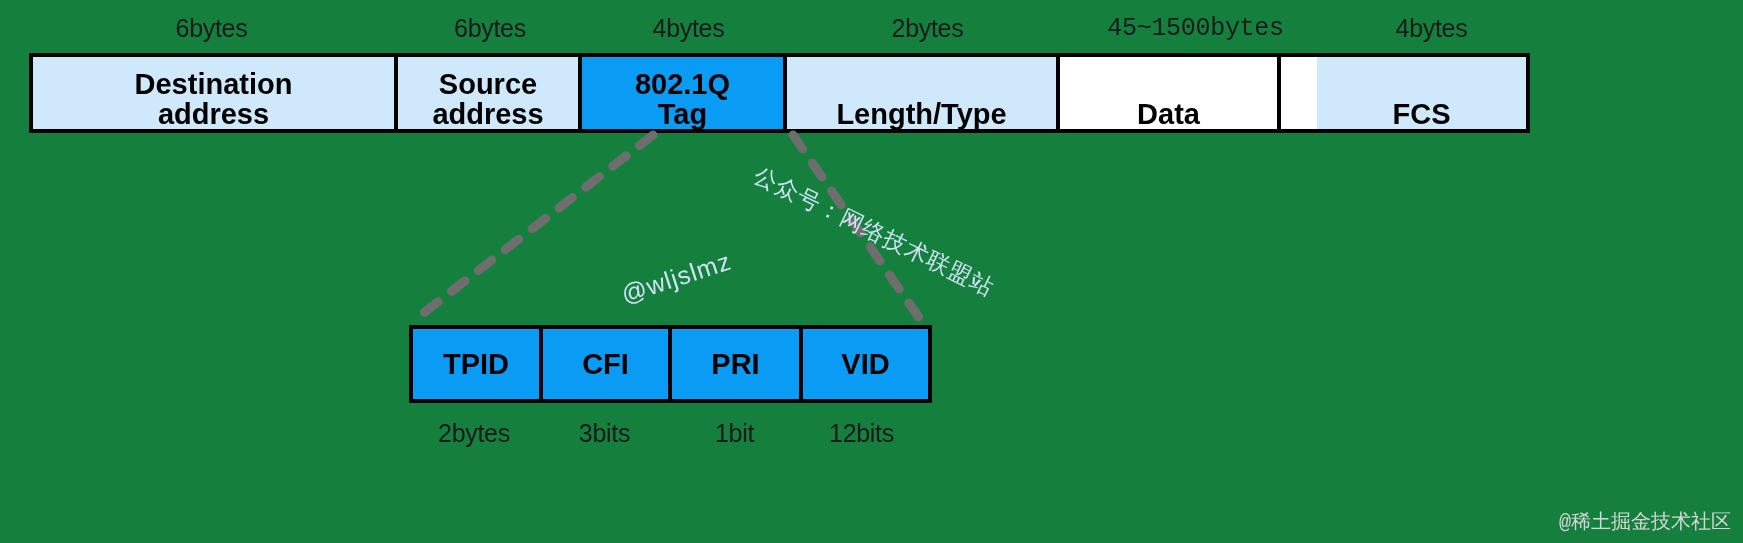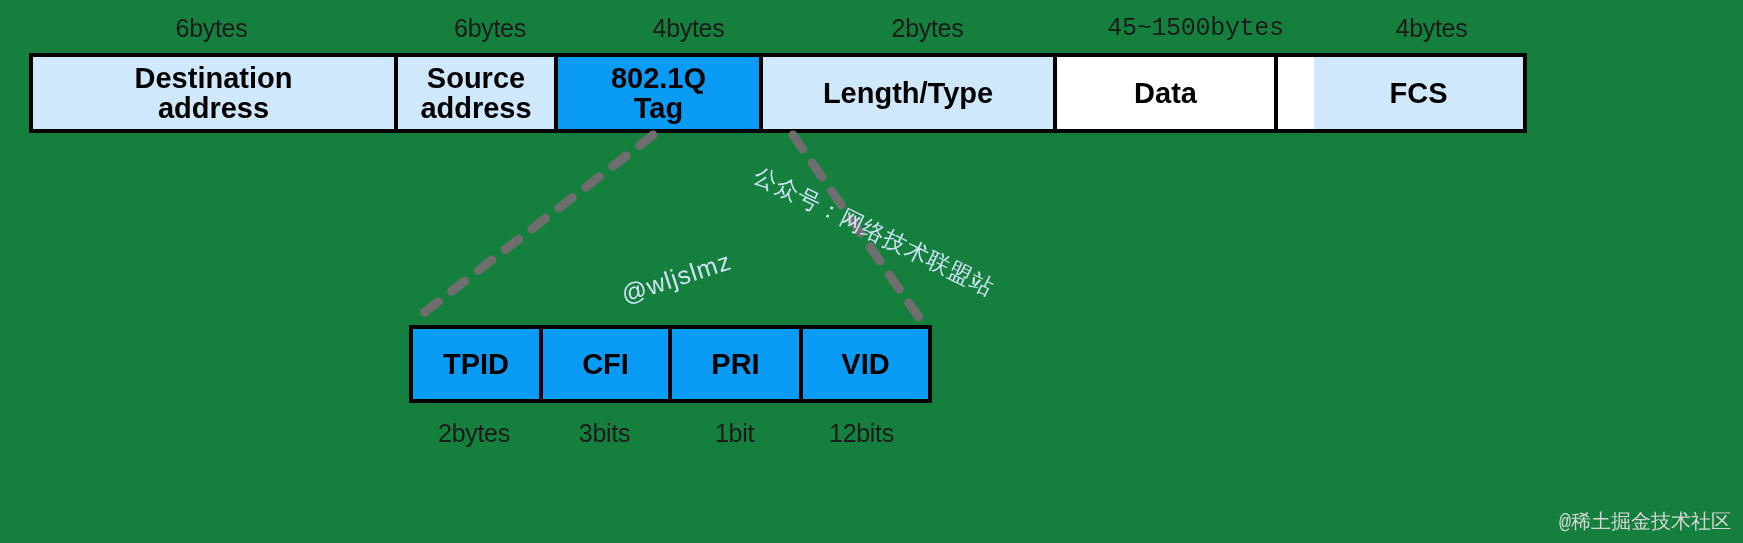--- a/index.html
+++ b/index.html
@@ -40,21 +40,21 @@
     height: 80px;
     display: flex;
     box-sizing: border-box;
     border: 4px solid #000000;
     background: #ffffff;
   }
   .frame-cell {
     box-sizing: border-box;
     height: 100%;
     display: flex;
-    align-items: center;
+    align-items: flex-end;
     justify-content: center;
     text-align: center;
     font-family: "Liberation Sans", sans-serif;
     font-weight: bold;
     font-size: 29px;
     line-height: 1.04;
     color: #000000;
     border-right: 4px solid #000000;
     padding: 0 2px;
   }
@@ -158,33 +158,33 @@
   <div class="size-label" style="left:1064px; width:263px;font-family:Liberation Mono, monospace;">45~1500bytes</div>
   <div class="size-label" style="left:1327px; width:209px;">4bytes</div>
 
   <div id="frame-row">
     <div class="frame-cell" style="width:365px; background:#cfe8fb;">
       <div>
         <span>Destination</span>
         <span>address</span>
       </div>
     </div>
-    <div class="frame-cell" style="width:160px; background:#cfe8fb;">
+    <div class="frame-cell" style="width:184px; background:#cfe8fb;">
       <div>
         <span>Source</span>
         <span>address</span>
       </div>
     </div>
     <div class="frame-cell" style="width:205px; background:#0a9bf5;">
       <div>
         <span>802.1Q</span>
         <span>Tag</span>
       </div>
     </div>
-    <div class="frame-cell" style="width:294px; background:#cfe8fb;">
+    <div class="frame-cell" style="width:273px; background:#cfe8fb;">
       <span>Length/Type</span>
     </div>
     <div class="frame-cell" style="width:221px; background:#ffffff;">
       <span>Data</span>
     </div>
     <div class="frame-cell" style="width:209px; background:#cfe8fb;">
       <span>FCS</span>
     </div>
   </div>
 

